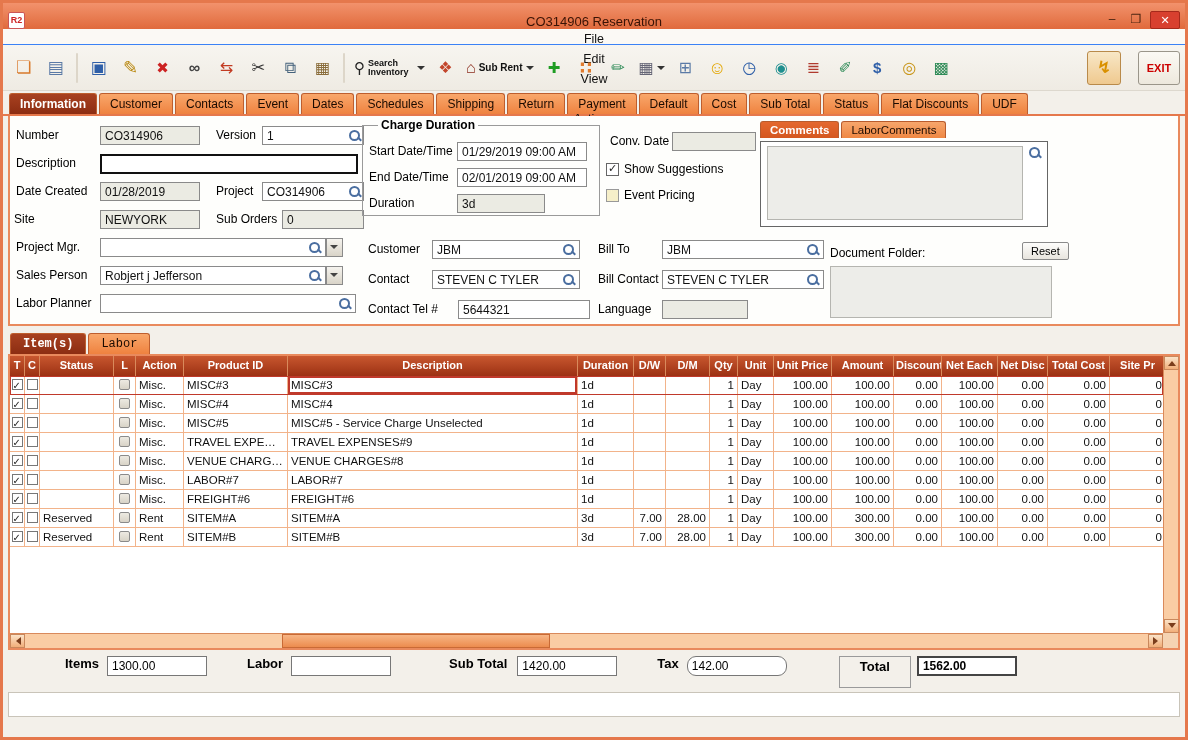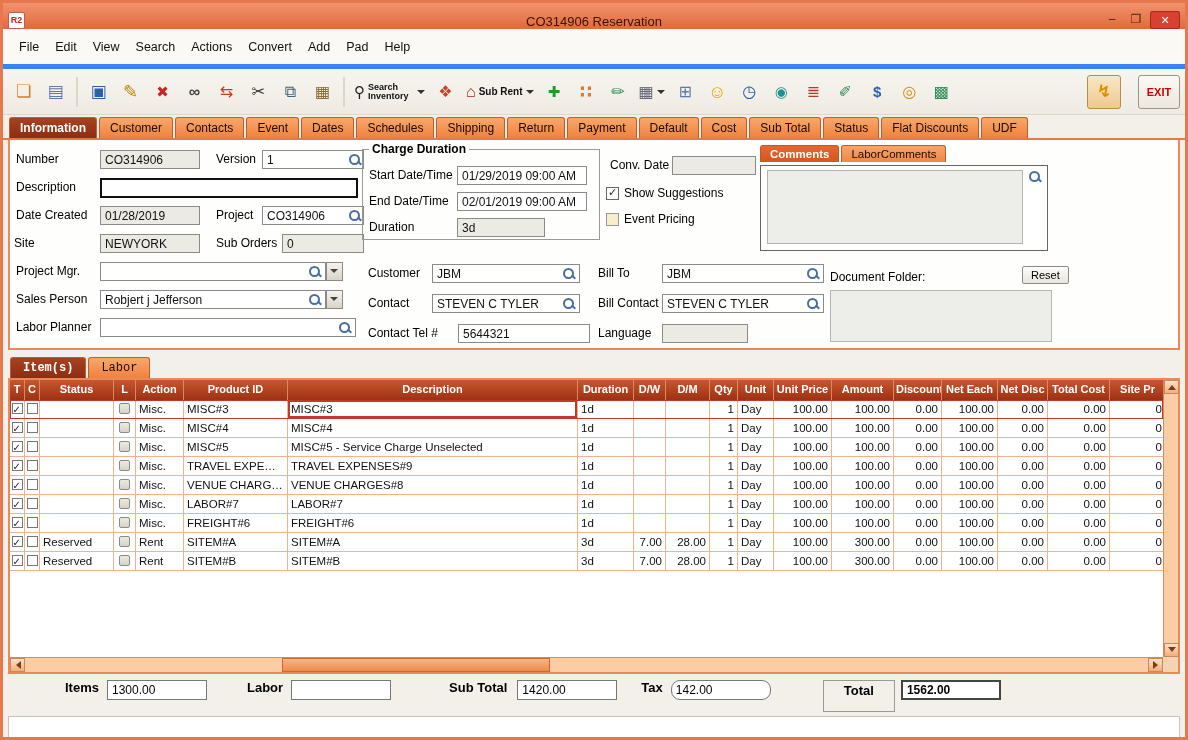--- a/index.html
+++ b/index.html
@@ -8,21 +8,21 @@
 
   
   .titlebar { height:26px; background:linear-gradient(#F2926C,#E06A3C); display:flex; align-items:flex-end; padding:0 5px; position:relative; }
   .appicon { width:17px; height:17px; background:#fff; border:1px solid #c55; border-radius:2px; color:#C22; font-size:9px; font-weight:bold; text-align:center; line-height:15px; z-index:2; }
   .title { position:absolute; left:0; right:0; text-align:center; font-size:13px; color:#3A1305; }
   .wctrls { margin-left:auto; display:flex; align-items:center; gap:4px; z-index:2; }
   .wbtn { width:20px; height:18px; text-align:center; line-height:17px; font-size:12px; color:#4A2410; }
   .wbtn.close { width:30px; background:#D8402F; border:1px solid #A52A1C; border-radius:2px; color:#fff; font-size:11px; }
 
   
-  .menubar { height:40px; display:flex; align-items:center; padding:0 8px; background:#FBF9F5; border-bottom:5px solid #3b82f6; }
+  .menubar { height:16px; display:flex; align-items:center; padding:0 8px; background:#FBF9F5; border-bottom:1px solid #3b82f6;flex-direction:column; }
   .mitem { padding:3px 8px; font-size:12.5px; color:#111; }
 
   
   .toolbar { height:46px; display:flex; align-items:center; padding:0 5px; gap:1px; background:linear-gradient(#F7F5F0,#EFEBE3); border-bottom:1px solid #DDD8CE; }
   .tbtn { display:flex; align-items:center; justify-content:center; gap:3px; height:34px; min-width:31px; padding:0 3px; background:transparent; border:1px solid transparent; border-radius:3px; font-family:inherit; }
   .tico { display:inline-block; line-height:1; }
   .tico:empty { display:none; }
   .tlabel { display:inline-block; font-size:10px; color:#111; }
   .tlabel:empty { display:none; }
   .tdrop { display:none; width:0; height:0; border:4px solid transparent; border-top-color:#333; margin-top:5px; }
@@ -38,21 +38,21 @@
   .lbl { position:absolute; font-size:12px; color:#000; white-space:nowrap; }
   .fld { position:absolute; height:19px; border:1px solid #8a8a8a; background:#fff; font:12px "Liberation Sans","DejaVu Sans",sans-serif; padding:1px 4px; color:#111; }
   .fld.dis { background:#EBEBE3; }
   .fld.desc { height:20px; border:2px solid #111; }
   .mag { position:absolute; width:14px; height:14px; }
   .mag::before { content:""; position:absolute; left:1px; top:1px; width:7px; height:7px; border:2px solid #4a6ea0; border-radius:50%; }
   .mag::after { content:""; position:absolute; left:9px; top:9px; width:5px; height:2px; background:#4a6ea0; transform:rotate(45deg); }
   .dbtn { position:absolute; width:17px; height:19px; background:linear-gradient(#F5F3EE,#D9D4C8); border:1px solid #8a8a8a; }
   .dbtn i { position:absolute; left:3px; top:6px; width:0; height:0; border:4px solid transparent; border-top-color:#444; }
   fieldset.cd { position:absolute; border:1px solid #9a9a9a; margin:0; padding:0; background:transparent; }
-  fieldset.cd legend { font-weight:bold; font-size:12px; padding:0 3px; margin-left:6px; }
+  fieldset.cd legend { font-weight:bold; font-size:12px; padding:0 3px; margin-left:15px; }
   .ckrow { position:absolute; display:flex; align-items:center; gap:5px; font-size:12px; }
   .ckbox { position:relative; width:13px; height:13px; border:1px solid #666; background:#fff; display:inline-block; }
   .ckbox.on::after { content:"✓"; position:absolute; left:1px; top:-2px; font-size:11px; font-weight:bold; color:#222; }
   .ckbox.ep { background:#F6EFC9; border-color:#999; }
   .ctabs { position:absolute; left:750px; top:5px; display:flex; gap:2px; }
   .ctab { padding:2px 9px; font-size:11.5px; border:1px solid #B85C2E; border-bottom:none; border-radius:3px 3px 0 0; background:linear-gradient(#F7A66C,#EF8743); color:#1C0B00; }
   .ctab.active { background:linear-gradient(#E4682F,#D4571F); color:#fff; font-weight:bold; }
   .cbox { position:absolute; left:750px; top:25px; width:288px; height:86px; background:#fff; border:1px solid #666; padding:4px 24px 6px 6px; }
   .cinner { width:100%; height:100%; background:#EDEDE9; border:1px solid #B5B5B0; }
   .gray { position:absolute; background:#EDEDE9; border:1px solid #B5B5B0; }
@@ -700,20 +700,20 @@
     <div class="scorner"></div>
   </div>
 
   <div class="totals">
     <span class="tlbl" style="margin-left:62px">Items</span>
     <input class="tfld" style="margin-left: 8px;" readonly="" value="1300.00">
     <span class="tlbl" style="margin-left:40px">Labor</span>
     <input class="tfld" style="margin-left: 8px;" readonly="" value="">
     <span class="tlbl" style="margin-left:58px">Sub Total</span>
     <input class="tfld" style="margin-left: 10px;" readonly="" value="1420.00">
-    <span class="tlbl" style="margin-left:24px">Tax</span>
+    <span class="tlbl" style="margin-left:40px">Tax</span>
     <input class="tfld" style="margin-left: 8px; border-radius: 9px;" readonly="" value="142.00">
     <span class="tlbl boxed" style="margin-left:52px">Total</span>
     <input class="tfld total" style="margin-left: 6px;" readonly="" value="1562.00">
   </div>
 
   <div class="statusbar"></div>
 </div>
 
 </body></html>

